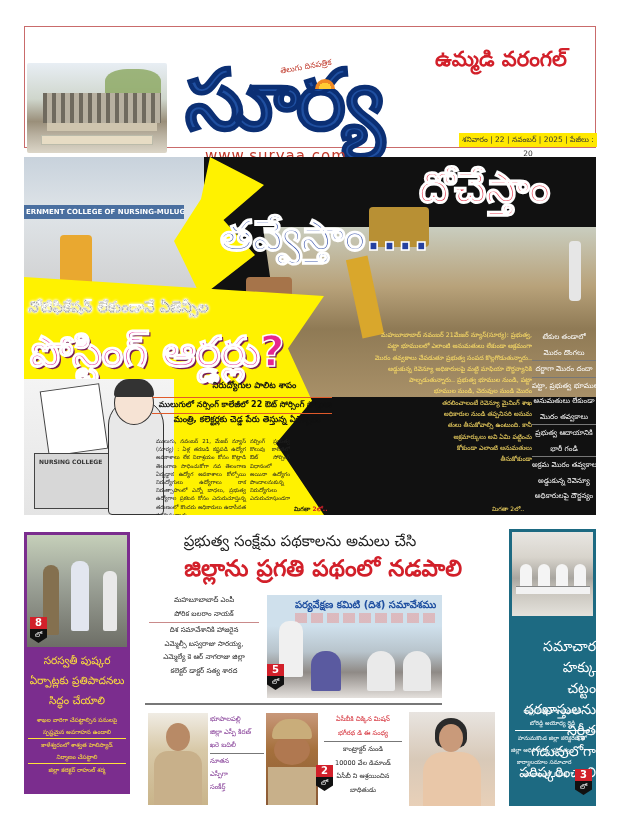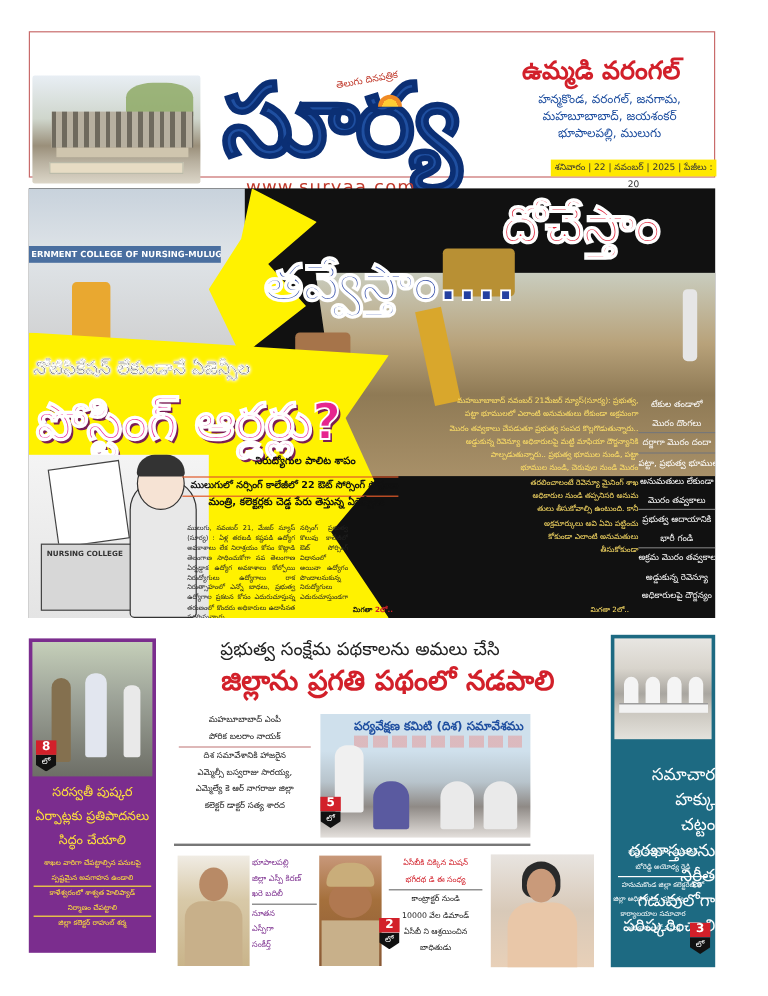--- a/index.html
+++ b/index.html
@@ -116,25 +116,20 @@
     <div class="trees"></div>
       <div class="pillars"></div>
       <div class="base"></div>
       <div class="platform"></div>
   </div>
   <div class="abs logo">సూర్య</div>
   <div class="abs tagline">తెలుగు దినపత్రిక</div>
   <div class="abs sun"></div>
   <div class="abs url">www.suryaa.com</div>
   <div class="abs edition" style="left:410px;top:20px;">ఉమ్మడి వరంగల్</div>
-  <div class="abs districts" style="left:394px;top:50px;">
-    <div>హన్మకొండ, వరంగల్, జనగామ,</div>
-    <div>మహబూబాబాద్, జయశంకర్</div>
-    <div>భూపాలపల్లి, ములుగు</div>
-  </div>
   <div class="abs dateline" style="left:434px;top:106px;">శనివారం | 22 | నవంబర్ | 2025 | పేజీలు : 20</div>
 </div>
 
 <div class="abs banner">
   <div class="abs b-left-photo"></div>
   <div class="abs b-sign">ERNMENT COLLEGE OF NURSING-MULUGU</div>
   <div class="abs b-bus"></div>
   <div class="abs b-earth"></div>
   <div class="abs b-truck"></div>
   <div class="abs b-excavator2"></div>

